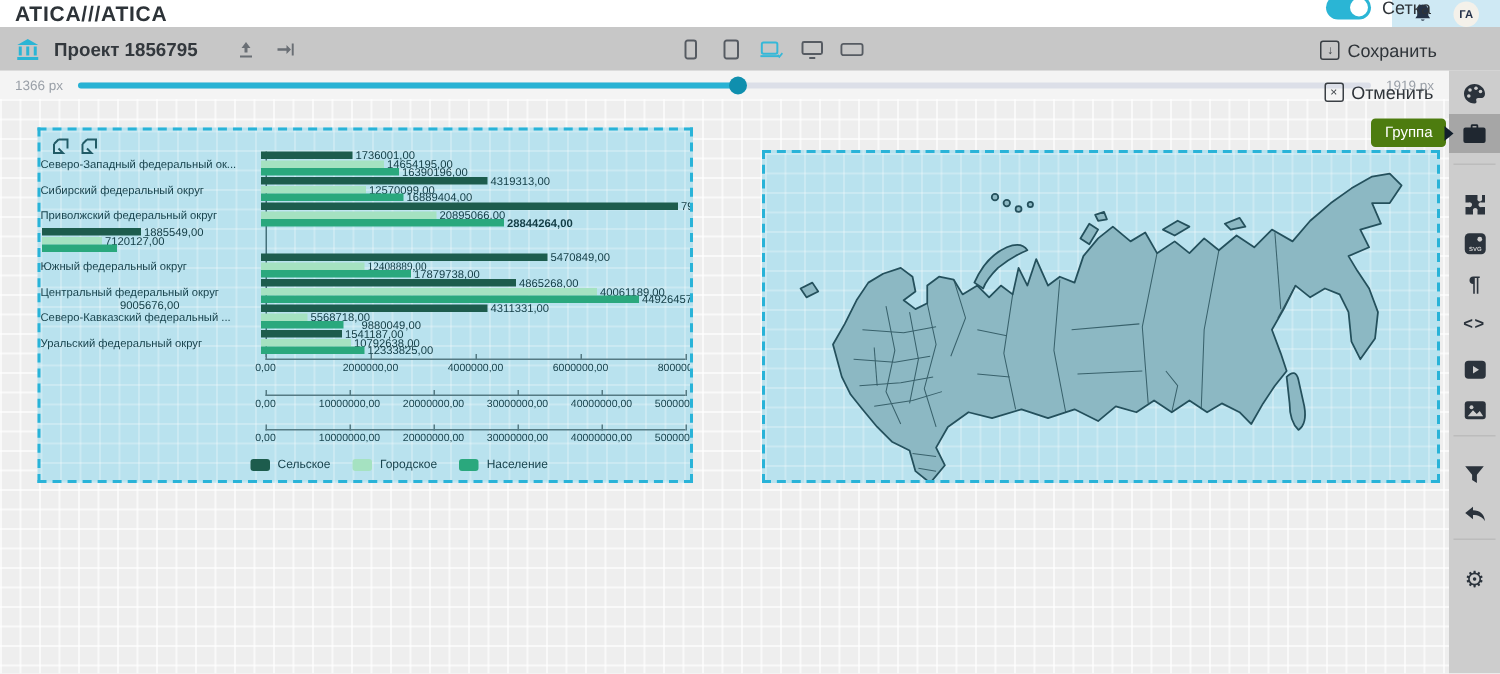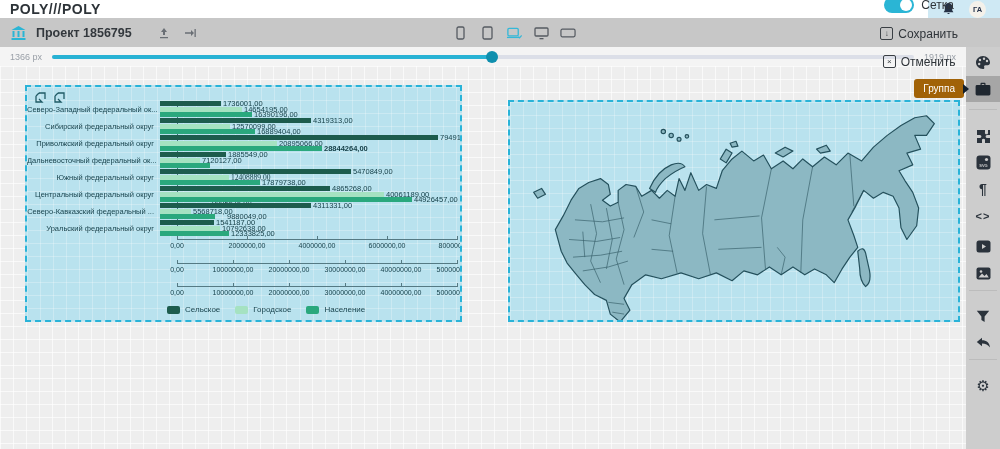--- a/index.html
+++ b/index.html
@@ -42,50 +42,50 @@
   .chart-widget { left:25px; top:19px; width:437px; height:237px; }
   .map-widget { left:508px; top:34px; width:452px; height:222px; }
 
   .corner-icons { position:absolute; left:8px; top:5px; display:flex; gap:8px; }
   .corner-icons svg { cursor:pointer; }
 
   
   .chart-rows { position:absolute; left:0; top:14px; width:437px; }
   .axis-line-v { position:absolute; left:150px; top:14px; width:1px; height:137px; background:#44707a; }
   .c-row { display:flex; height:17px; }
-  .c-label { width:132px; padding-right:5px; font-size:7.5px; color:#19444e; text-align:right; line-height:17px; white-space:nowrap; overflow:hidden; flex:none; }
+  .c-label { width:146px; padding-right:5px; font-size:7.5px; color:#19444e; text-align:left; line-height:17px; white-space:nowrap; overflow:hidden; flex:none; }
   .c-bars { position:relative; flex:1; }
   .c-bar { position:absolute; left:1px; height:5px; }
   .c-val { position:absolute; font-size:7.5px; color:#123c44; white-space:nowrap; line-height:5px; }
   .axis { position:absolute; left:150px; width:280px; height:18px; border-top:1px solid #557a83; }
   .tick { position:absolute; top:-4px; width:1px; height:4px; background:#557a83; }
   .tick-label { position:absolute; top:2px; transform:translateX(-50%); font-size:7px; color:#19444e; white-space:nowrap; }
   .legend { position:absolute; left:140px; top:218px; display:flex; gap:15px; align-items:center; }
   .legend-item { display:flex; align-items:flex-end; gap:5px; }
   .legend-chip { width:13px; height:8px; border-radius:2px; }
   .legend-label { font-size:8px; color:#19444e; }
 
   
   .sidebar { position:absolute; right:0; top:47px; width:34px; height:402px; background:#cdcdcd; z-index:6; }
   .sb-icon { position:absolute; left:0; width:34px; height:26px; display:flex; align-items:center; justify-content:center; color:#2b333c; cursor:pointer; font-size:13px; }
   .sb-active { position:absolute; left:0; top:29px; width:34px; height:26px; background:#a6a6a6; }
   .sb-div { position:absolute; left:3px; width:28px; height:1px; background:#bcbcbc; }
 
-  .tooltip { position:absolute; right:36px; top:79px; background:#a16207; color:#ffffff; font-size:10px; padding:4px 9px; border-radius:3px; z-index:7; white-space:nowrap; }
+  .tooltip { position:absolute; right:36px; top:79px; background:#4d7c0f; color:#ffffff; font-size:10px; padding:4px 9px; border-radius:3px; z-index:7; white-space:nowrap; }
   .tooltip:after { content:""; position:absolute; right:-5px; top:50%; transform:translateY(-50%); border-top:5px solid transparent; border-bottom:5px solid transparent; border-left:6px solid #121f2c; }
 
   svg { display:block; }
 </style>
 </head>
 <body>
 
 <div class="app">
 
   <div class="header">
-    <div class="logo">POLY///POLY</div>
+    <div class="logo">ATICA///ATICA</div>
     <div class="header-right">
       <span>
         <svg width="13" height="14" viewBox="0 0 13 14">
             <path d="M6.5 1 C4 1 2.8 3 2.8 5.2 L2.8 8.3 L1.6 10.2 L11.4 10.2 L10.2 8.3 L10.2 5.2 C10.2 3 9 1 6.5 1 Z M5.2 11 a1.4 1.4 0 0 0 2.6 0 Z" fill="#253246"></path>
           </svg>
       </span>
       <span class="avatar">ГА</span>
     </div>
   </div>
 
@@ -207,21 +207,20 @@
             <div class="c-bars">
               <div class="c-bar" style="top: 0px; width: 278px; background: rgb(29, 92, 77);"></div>
               <span class="c-val" style="left: 281px; top: 0px;">7949198,00</span>
               <div class="c-bar" style="top: 5.5px; width: 117px; background: rgb(165, 226, 193);"></div>
               <span class="c-val" style="left: 120px; top: 5.5px;">20895066,00</span>
               <div class="c-bar" style="top: 11px; width: 162px; background: rgb(42, 168, 125);"></div>
               <span class="c-val" style="left: 165px; top: 11px; font-weight: bold;">28844264,00</span>
             </div>
           </div>
           <div class="c-row">
-            <div class="c-label">Дальневосточный федеральный ок...</div>
             <div class="c-bars">
               <div class="c-bar" style="top: 0px; width: 66px; background: rgb(29, 92, 77);"></div>
               <span class="c-val" style="left: 69px; top: 0px;">1885549,00</span>
               <div class="c-bar" style="top: 5.5px; width: 40px; background: rgb(165, 226, 193);"></div>
               <span class="c-val" style="left: 43px; top: 5.5px;">7120127,00</span>
               <div class="c-bar" style="top: 11px; width: 50px; background: rgb(42, 168, 125);"></div>
               <span class="c-val" style="left: 53px; top: 11px; margin-top: 38px;">9005676,00</span>
             </div>
           </div>
           <div class="c-row">

